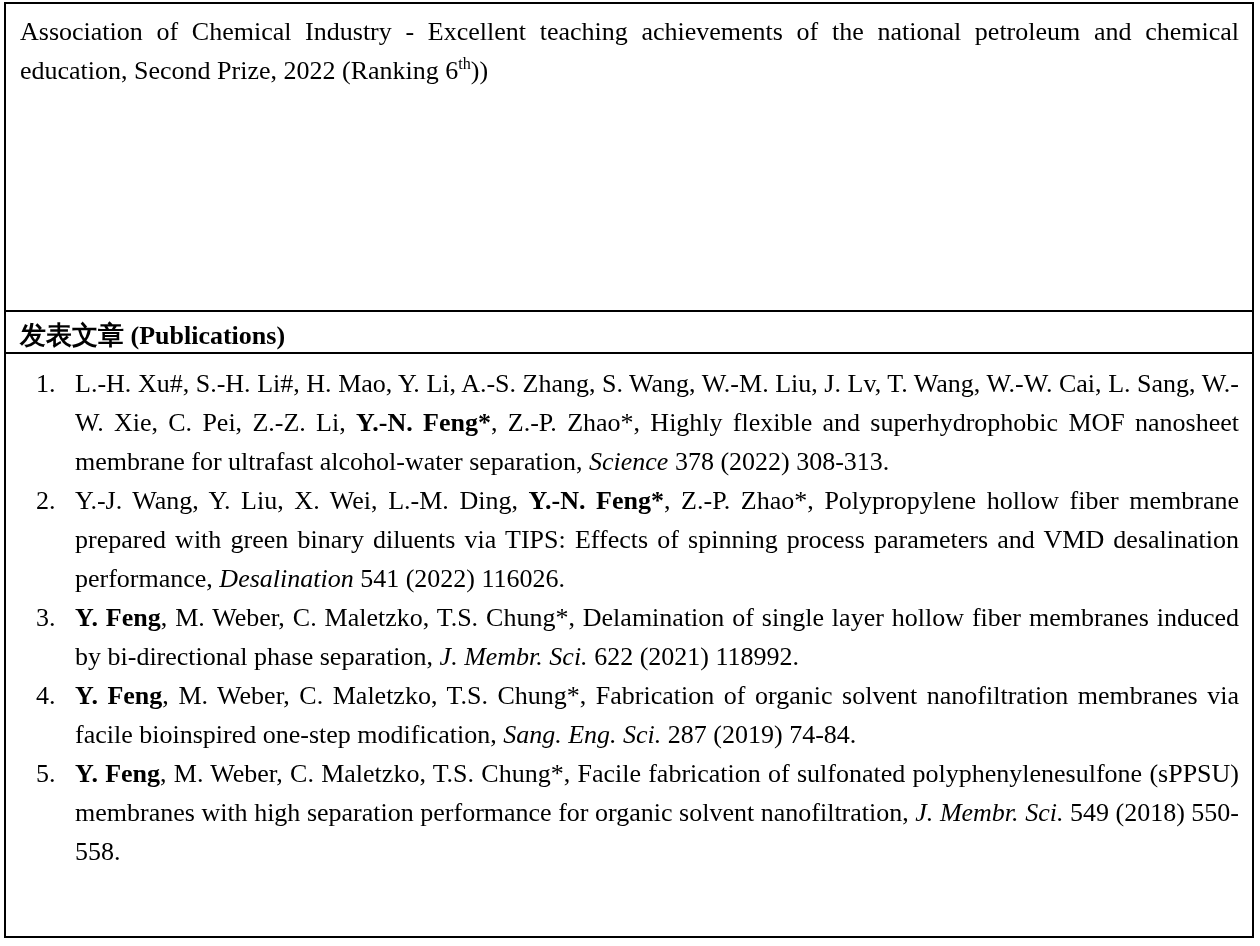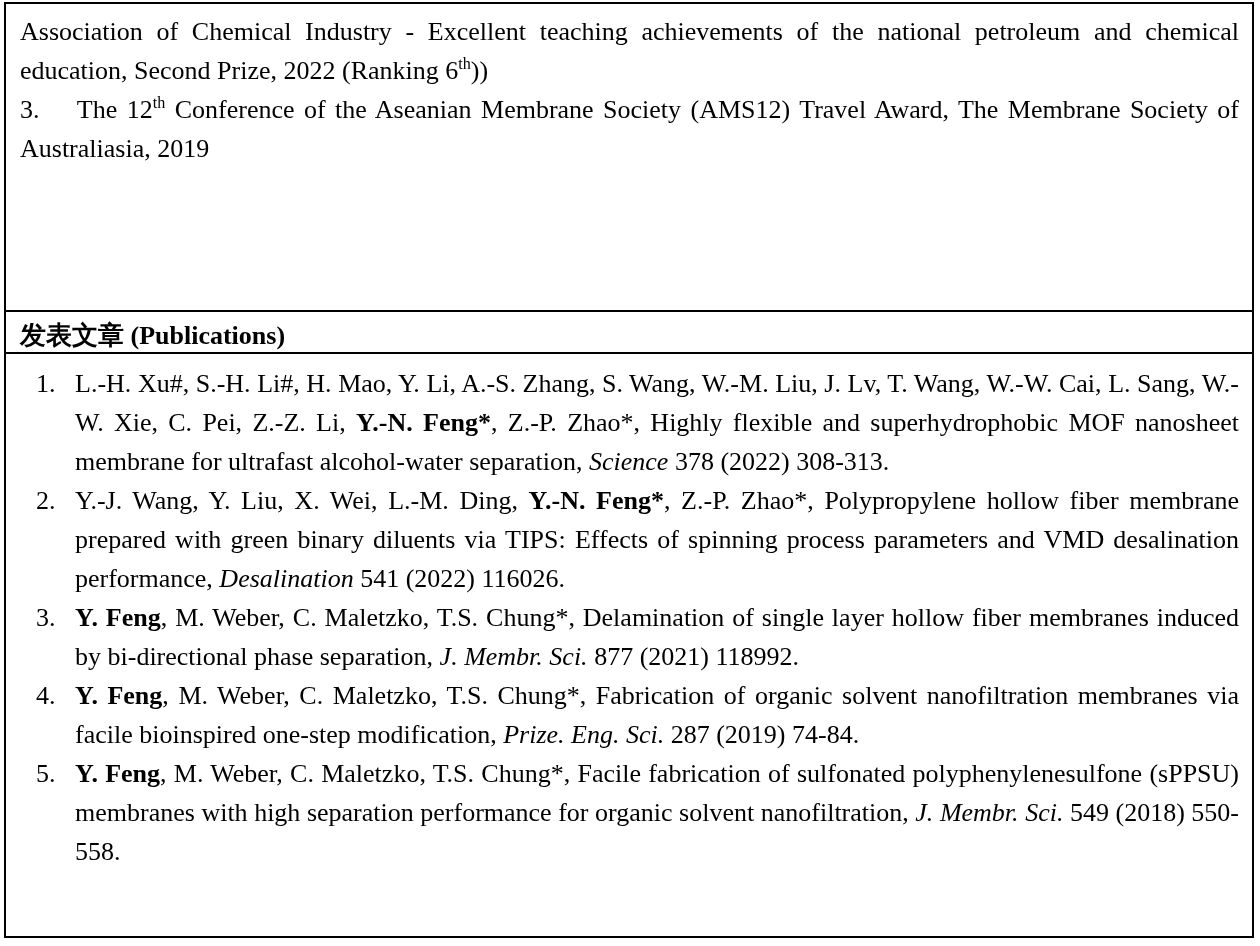--- a/index.html
+++ b/index.html
@@ -84,30 +84,29 @@
 </style>
 </head>
 <body>
 
 <div class="page">
   <div class="doc-table">
     <section class="cell awards" id="awards">
   <p class="para"><span>Association of Chemical Industry - Excellent teaching achievements of the national petroleum and chemical education, Second Prize, 2022 (Ranking 6</span><span class="sup">th</span><span>))</span></p>
 
 
-  <p class="para"><span>3.&nbsp;&nbsp;&nbsp; The 12</span><span class="sup">th</span><span> Conference of the Aseanian Membrane Society (AMS12) Travel Award, The Membrane Society of Australiasia, 2019</span></p>
 </section>
     <section class="cell header-row">
       <h2>发表文章  (Publications)</h2>
     </section>
     <section class="cell pubs" id="pubs">
   <div class="pub"><span class="num">1.</span><span class="body"><span>L.-H. Xu#, S.-H. Li#, H. Mao, Y. Li, A.-S. Zhang, S. Wang, W.-M. Liu, J. Lv, T. Wang, W.-W. Cai, L. Sang, W.-W. Xie, C. Pei, Z.-Z. Li, </span><span class="b">Y.-N. Feng*</span><span>, Z.-P. Zhao*, Highly flexible and superhydrophobic MOF nanosheet membrane for ultrafast alcohol-water separation, </span><span class="i">Science</span><span> 378 (2022) 308-313.</span></span></div>
 
   <div class="pub"><span class="num">2.</span><span class="body"><span>Y.-J. Wang, Y. Liu, X. Wei, L.-M. Ding, </span><span class="b">Y.-N. Feng*</span><span>, Z.-P. Zhao*, Polypropylene hollow fiber membrane prepared with green binary diluents via TIPS: Effects of spinning process parameters and VMD desalination performance, </span><span class="i">Desalination</span><span> 541 (2022) 116026.</span></span></div>
 
-  <div class="pub"><span class="num">3.</span><span class="body"><span class="b">Y. Feng</span><span>, M. Weber, C. Maletzko, T.S. Chung*, Delamination of single layer hollow fiber membranes induced by bi-directional phase separation, </span><span class="i">J. Membr. Sci.</span><span> 877 (2021) 118992.</span></span></div>
+  <div class="pub"><span class="num">3.</span><span class="body"><span class="b">Y. Feng</span><span>, M. Weber, C. Maletzko, T.S. Chung*, Delamination of single layer hollow fiber membranes induced by bi-directional phase separation, </span><span class="i">J. Membr. Sci.</span><span> 622 (2021) 118992.</span></span></div>
 
-  <div class="pub"><span class="num">4.</span><span class="body"><span class="b">Y. Feng</span><span>, M. Weber, C. Maletzko, T.S. Chung*, Fabrication of organic solvent nanofiltration membranes via facile bioinspired one-step modification, </span><span class="i">Prize. Eng. Sci.</span><span> 287 (2019) 74-84.</span></span></div>
+  <div class="pub"><span class="num">4.</span><span class="body"><span class="b">Y. Feng</span><span>, M. Weber, C. Maletzko, T.S. Chung*, Fabrication of organic solvent nanofiltration membranes via facile bioinspired one-step modification, </span><span class="i">Sang. Eng. Sci.</span><span> 287 (2019) 74-84.</span></span></div>
 
   <div class="pub"><span class="num">5.</span><span class="body"><span class="b">Y. Feng</span><span>, M. Weber, C. Maletzko, T.S. Chung*, Facile fabrication of sulfonated polyphenylenesulfone (sPPSU) membranes with high separation performance for organic solvent nanofiltration, </span><span class="i">J. Membr. Sci.</span><span> 549 (2018) 550-558.</span></span></div>
 </section>
   </div>
 </div>
 
 </body></html>

